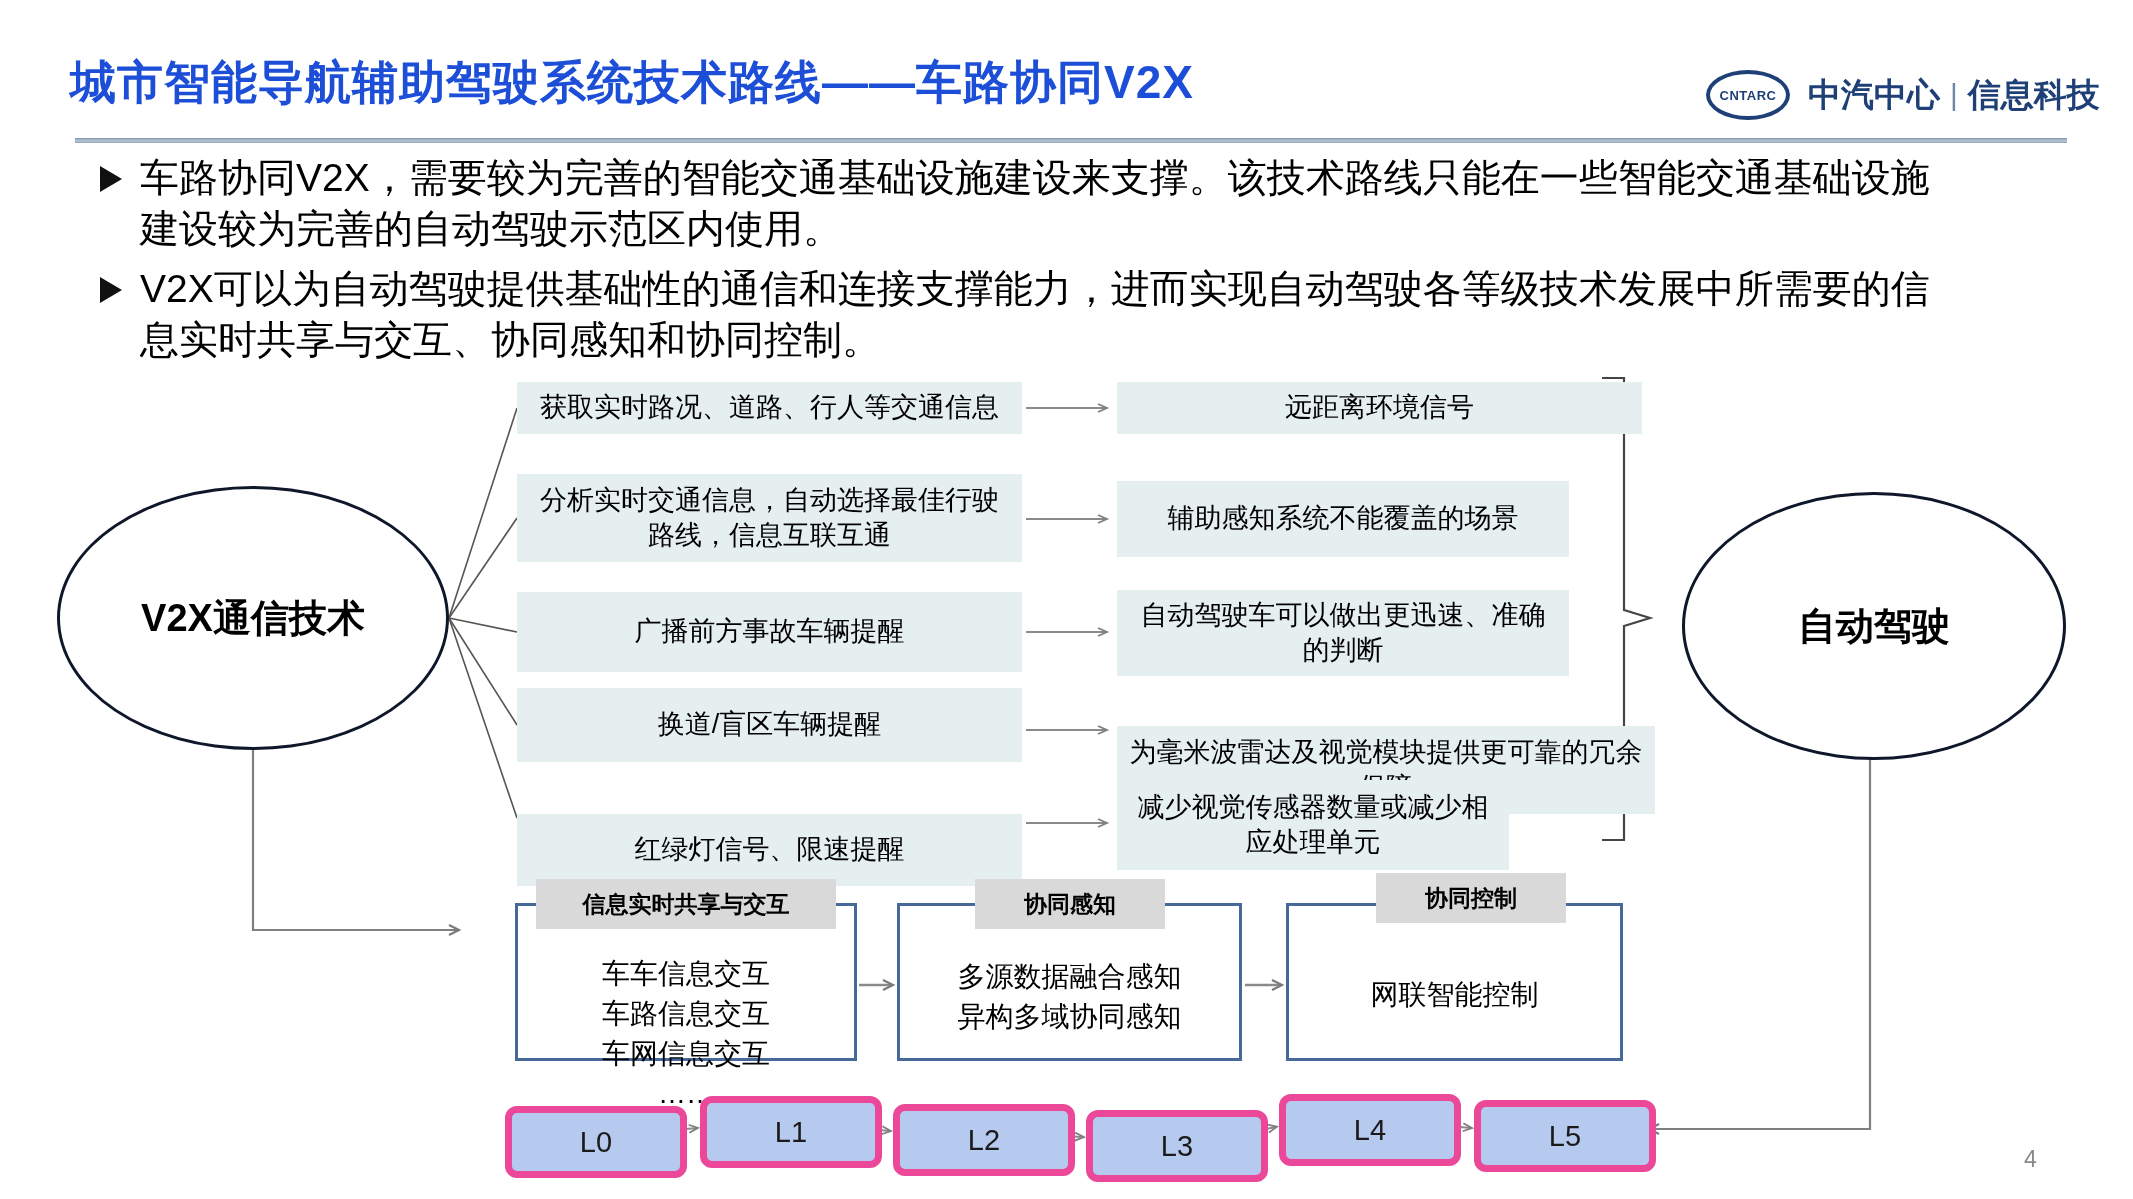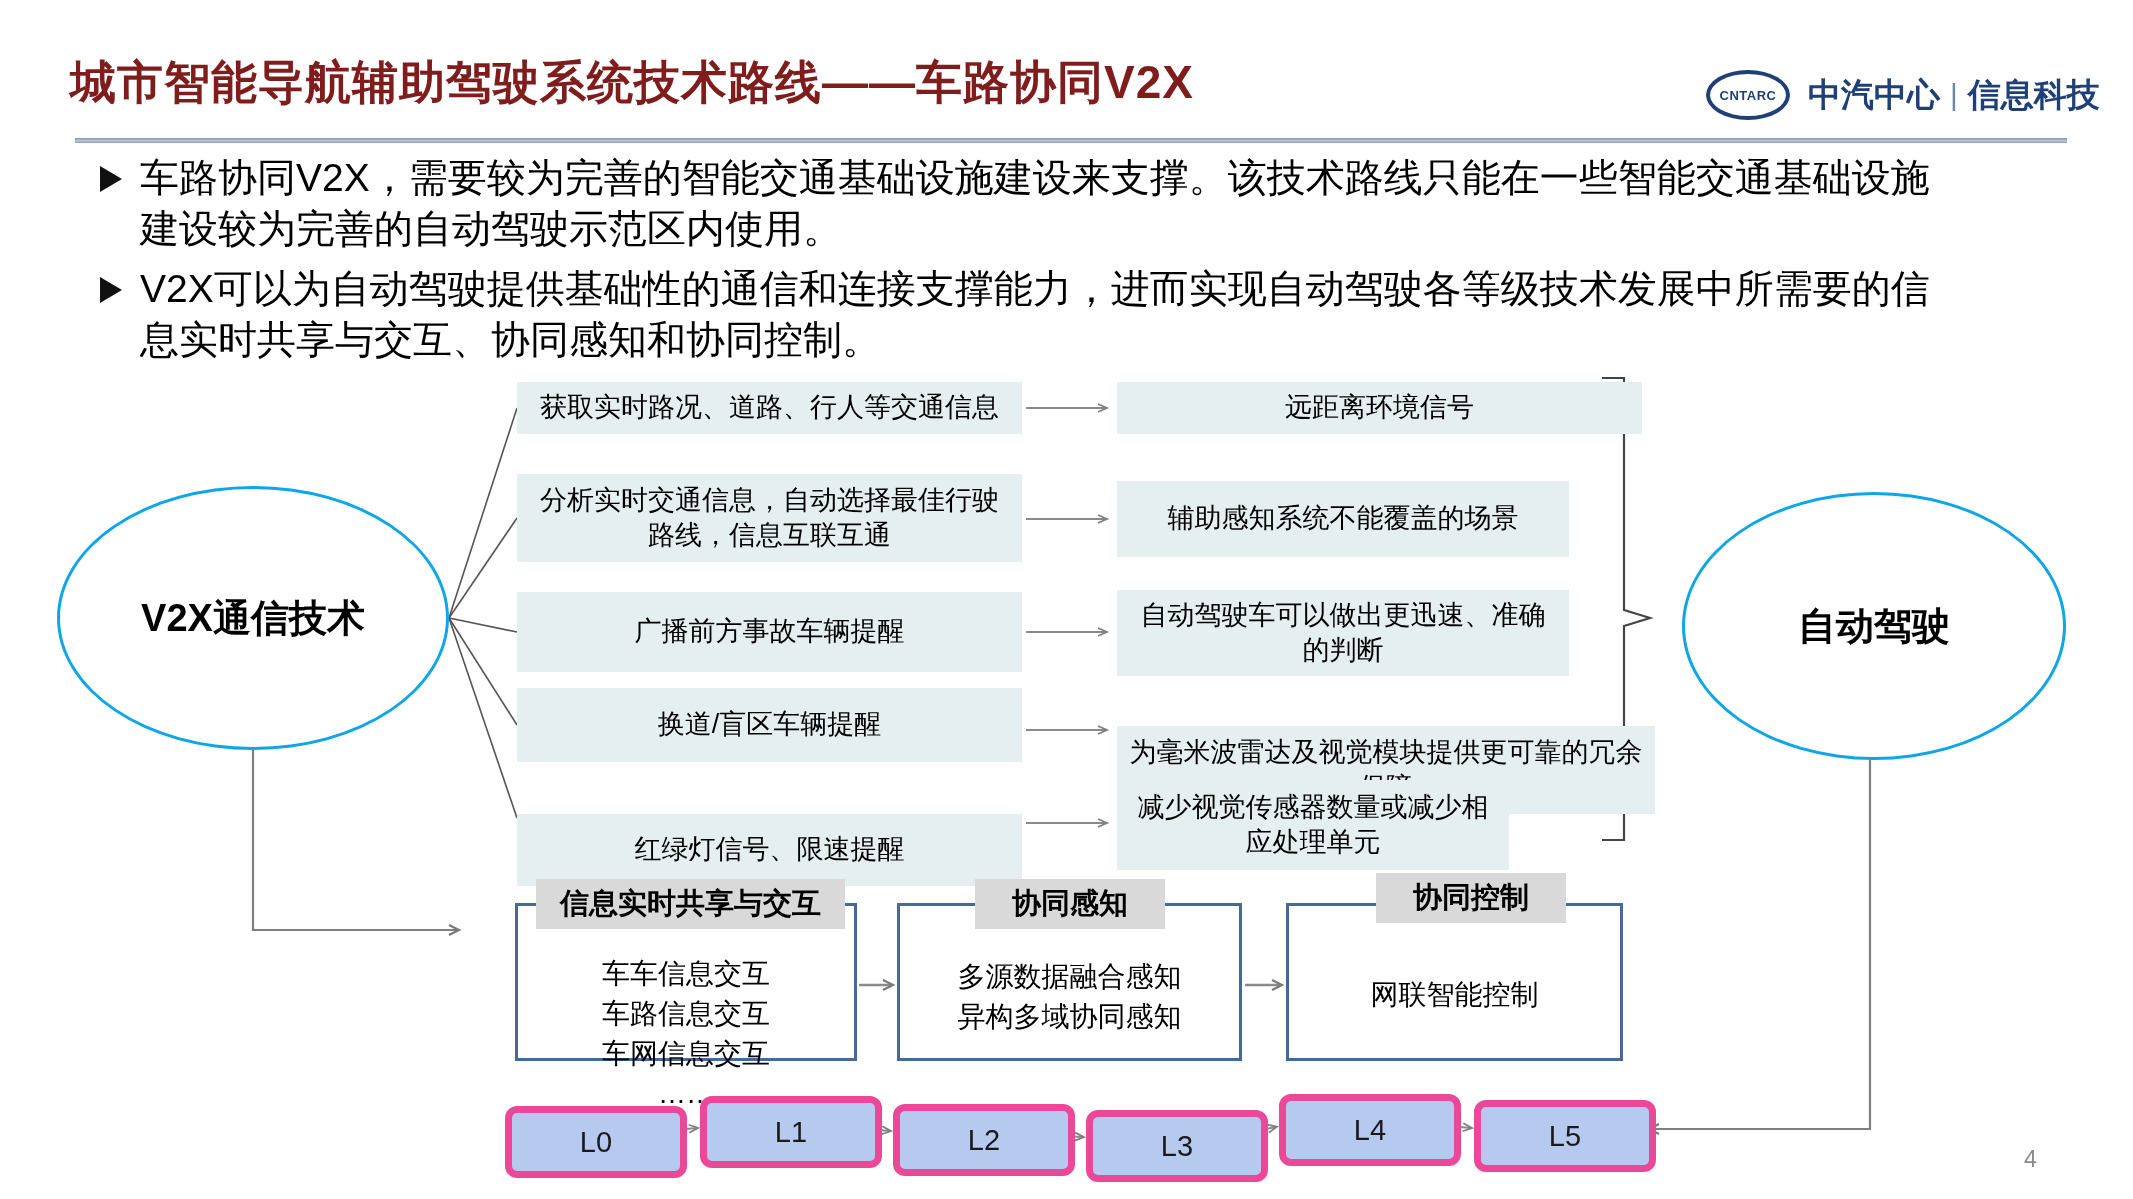--- a/index.html
+++ b/index.html
@@ -1,45 +1,45 @@
 <!DOCTYPE html>
 <html><head>
 <meta charset="utf-8">
 <style>
   html,body{margin:0;padding:0;background:#ffffff;}
   body{width:2133px;height:1199px;position:relative;overflow:hidden;
        font-family:"Liberation Sans","DejaVu Sans",sans-serif;color:#000;}
   .abs{position:absolute;}
   
-  .slide-title{left:70px;top:52px;font-size:46px;font-weight:bold;color:#7f1d1d;letter-spacing:1px;}
+  .slide-title{left:70px;top:52px;font-size:46px;font-weight:bold;color:#1d4ed8;letter-spacing:1px;}
   .title-rule{left:75px;top:138px;width:1992px;height:5px;
               background:linear-gradient(180deg,#7e95b0,#b9c6d4 55%,#8ea4bd);}
   .logo-wrap{left:1706px;top:70px;display:flex;align-items:center;gap:18px;}
   .logo-oval{width:76px;height:42px;border:4px solid #1f4077;border-radius:50%;
              display:flex;align-items:center;justify-content:center;
              color:#1f4077;font-weight:bold;font-size:13px;letter-spacing:.5px;}
   .logo-text{display:flex;align-items:center;gap:10px;color:#1f4077;font-size:33px;font-weight:bold;}
   .logo-div{font-weight:normal;color:#6f86a6;font-size:30px;}
   
   .bullets{left:100px;top:152px;width:1960px;font-size:39px;line-height:1.32;}
   .bullet{display:flex;align-items:flex-start;margin-bottom:8px;}
   .bullet-marker{width:0;height:0;margin:14px 18px 0 0;flex:0 0 auto;
                  border-top:13px solid transparent;border-bottom:13px solid transparent;
                  border-left:22px solid #111;}
   .bullet-text div{display:block;}
   
   .lbox{background:#e6efef;display:flex;align-items:center;justify-content:center;
         text-align:center;font-size:27px;line-height:1.3;padding:2px 12px;box-sizing:border-box;}
   
-  .ellipse{border:3px solid #0ea5e9;border-radius:50%;background:#fff;
+  .ellipse{border:3px solid #0f172a;border-radius:50%;background:#fff;
            display:flex;align-items:center;justify-content:center;font-weight:bold;font-size:38px;}
   
   .stage-box{border:3px solid #47699a;background:#fff;box-sizing:border-box;
              display:flex;flex-direction:column;align-items:center;font-size:28px;}
-  .stage-header{background:#d9d9d9;font-weight:bold;font-size:29px;height:50px;
+  .stage-header{background:#d9d9d9;font-weight:bold;font-size:23px;height:50px;
                 display:flex;align-items:center;justify-content:center;padding:0 24px;box-sizing:border-box;}
   .stage-line{line-height:40px;}
   
   .lvl{width:168px;height:58px;background:#b6c9ee;border:7px solid #ec4899;border-radius:12px;
        display:flex;align-items:center;justify-content:center;font-size:29px;color:#1a1a1a;}
   .page-num{color:#8a8a8a;font-size:23px;}
   svg.wires{left:0;top:0;pointer-events:none;}
 </style>
 </head>
 <body>

